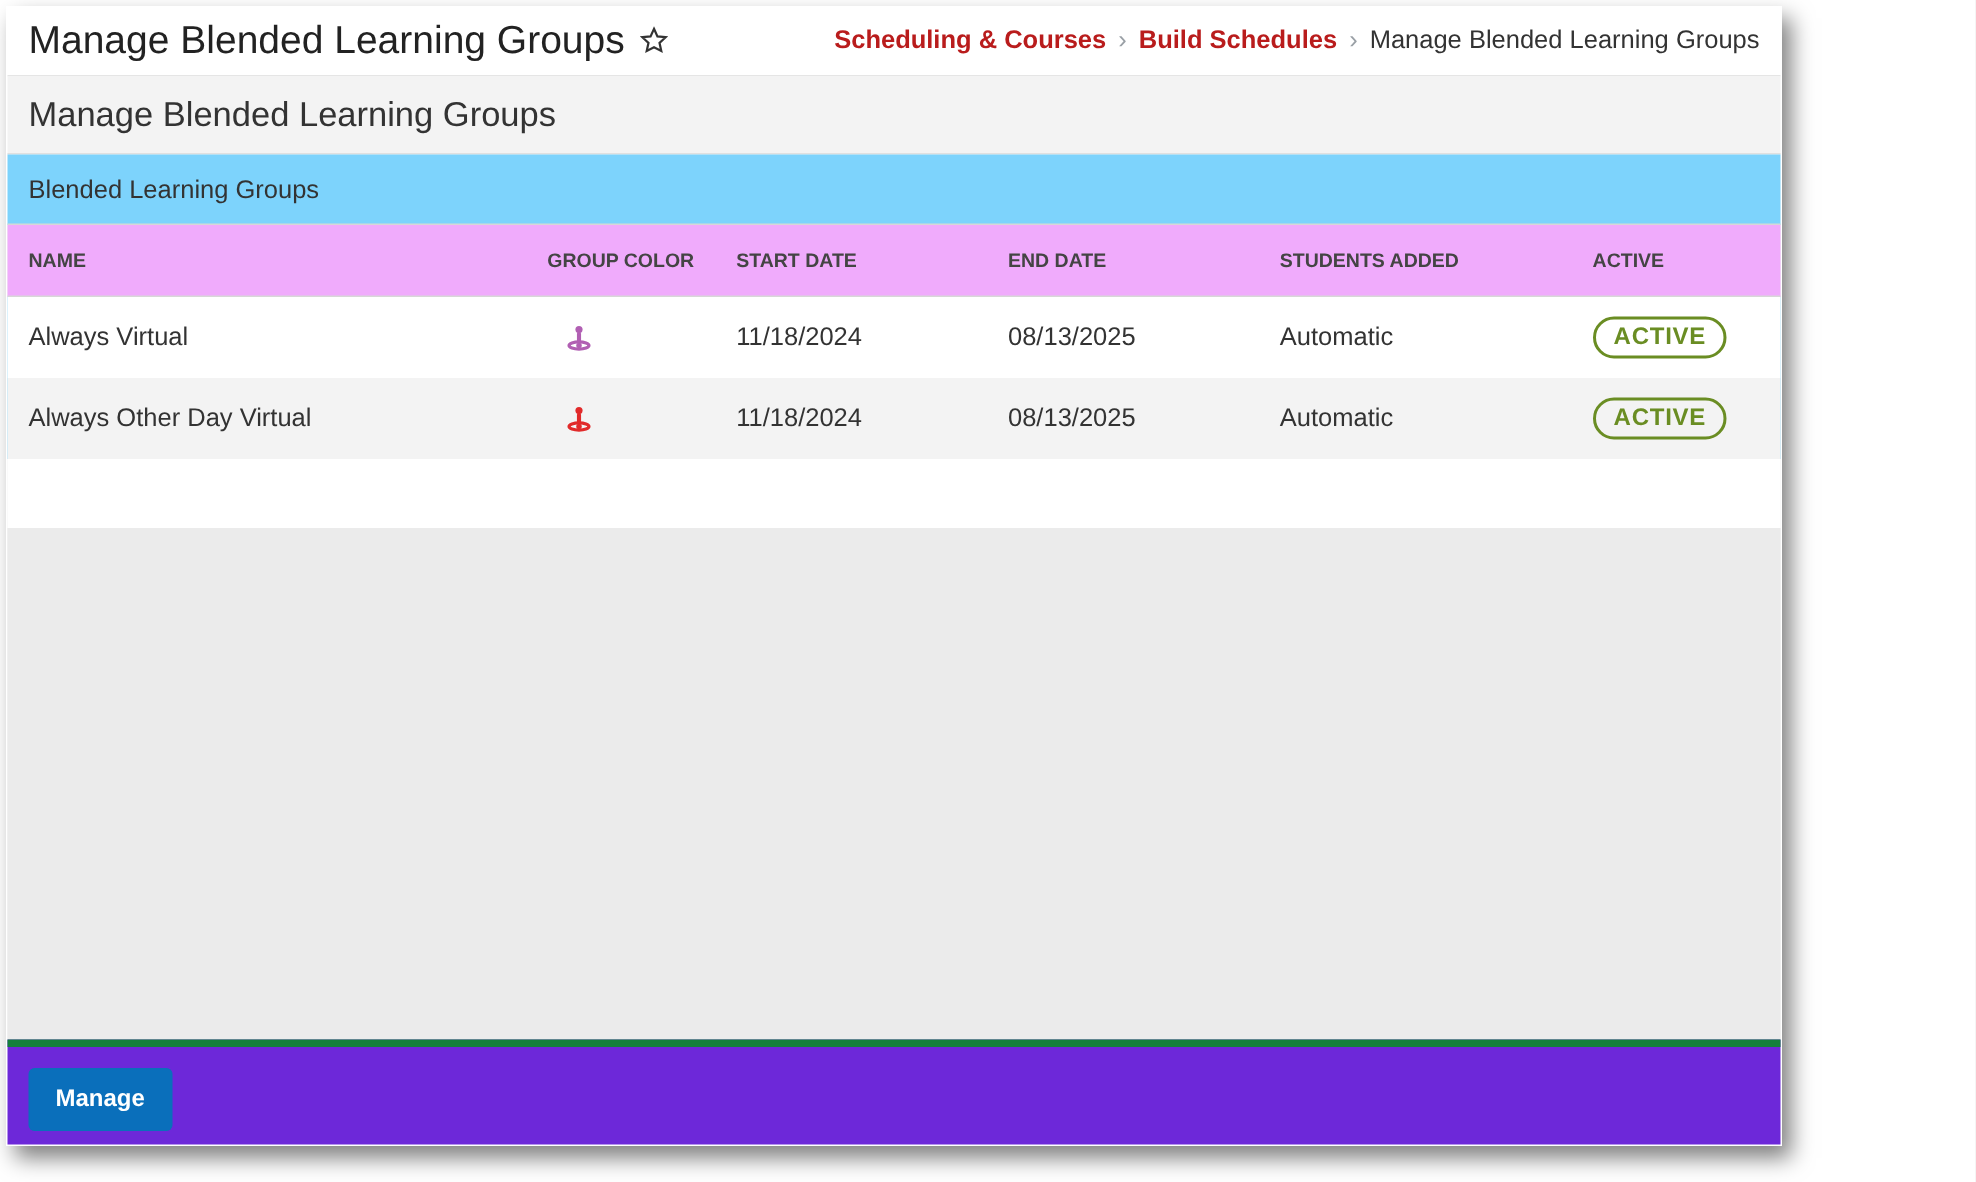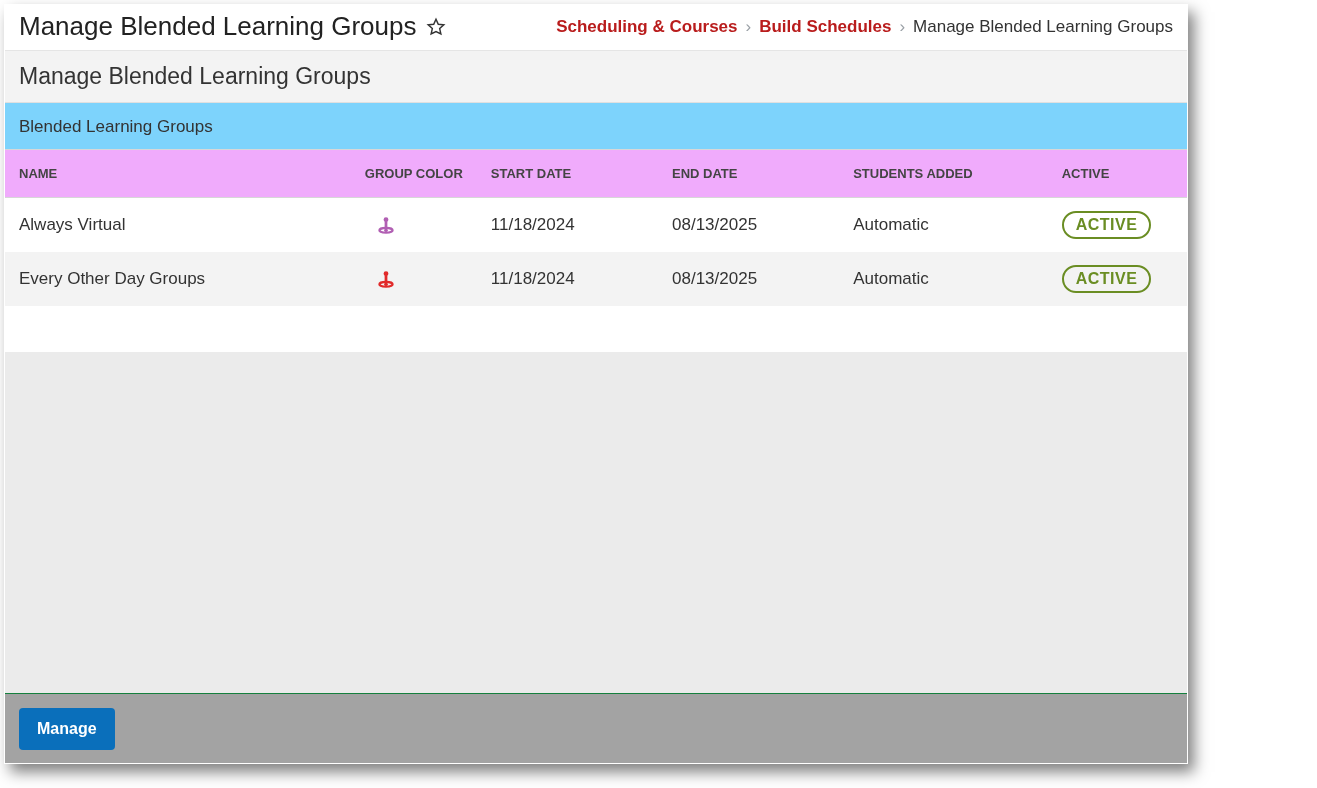--- a/index.html
+++ b/index.html
@@ -35,21 +35,21 @@
     .row:nth-child(odd) { background:#ffffff; }
     .row:nth-child(even) { background:#f3f3f3; }
     .row .cell { font-weight:400; font-size:17px; color:#333; }
     .row .c-color { display:flex; justify-content:center; }
 
     .grid-spacer-white { height:46px; background:#fff; }
     .grid-filler { flex:1 1 auto; background:#ebebeb; }
 
     .status-pill { display:inline-flex; align-items:center; justify-content:center; border:2px solid #6a8d23; color:#6a8d23; font-size:16px; font-weight:700; letter-spacing:.5px; padding:3px 12px; border-radius:14px; }
 
-    .footer { background:#a3a3a3; border-top:1px solid #15803d; padding:14px; height:70px; }
+    .footer { background:#6d28d9; border-top:5px solid #15803d; padding:14px; height:70px; }
     .manage-btn { background:#0a6fbb; color:#fff; border:none; border-radius:4px; font-size:16px; font-weight:600; padding:12px 18px; cursor:pointer; }
 
     .person-icon svg { width:22px; height:22px; display:block; }
   </style>
 </head>
 <body>
 
 <div class="page-wrap">
   <div class="top-header">
     <div class="title-group">
@@ -96,21 +96,21 @@
                 <circle cx="12" cy="17.8" r="2" fill="#b15fb3"></circle>
               </svg>
             </span>
           </div>
     <div class="cell c-start">11/18/2024</div>
     <div class="cell c-end">08/13/2025</div>
     <div class="cell c-added">Automatic</div>
     <div class="cell c-status"><span class="status-pill">ACTIVE</span></div>
         </div>
         <div class="row">
-    <div class="cell c-name">Every Other Day Groups</div>
+    <div class="cell c-name">Always Other Day Virtual</div>
     <div class="cell c-color">
             <span class="person-icon">
               <svg viewBox="0 0 24 24">
                 <circle cx="12" cy="6.2" r="2.6" fill="#e12a2a"></circle>
                 <path d="M12 9.2 L12 14" stroke="#e12a2a" stroke-width="3" stroke-linecap="round"></path>
                 <ellipse cx="12" cy="17.8" rx="7.2" ry="2.6" fill="none" stroke="#e12a2a" stroke-width="2.4"></ellipse>
                 <circle cx="12" cy="17.8" r="2" fill="#e12a2a"></circle>
               </svg>
             </span>
           </div>

